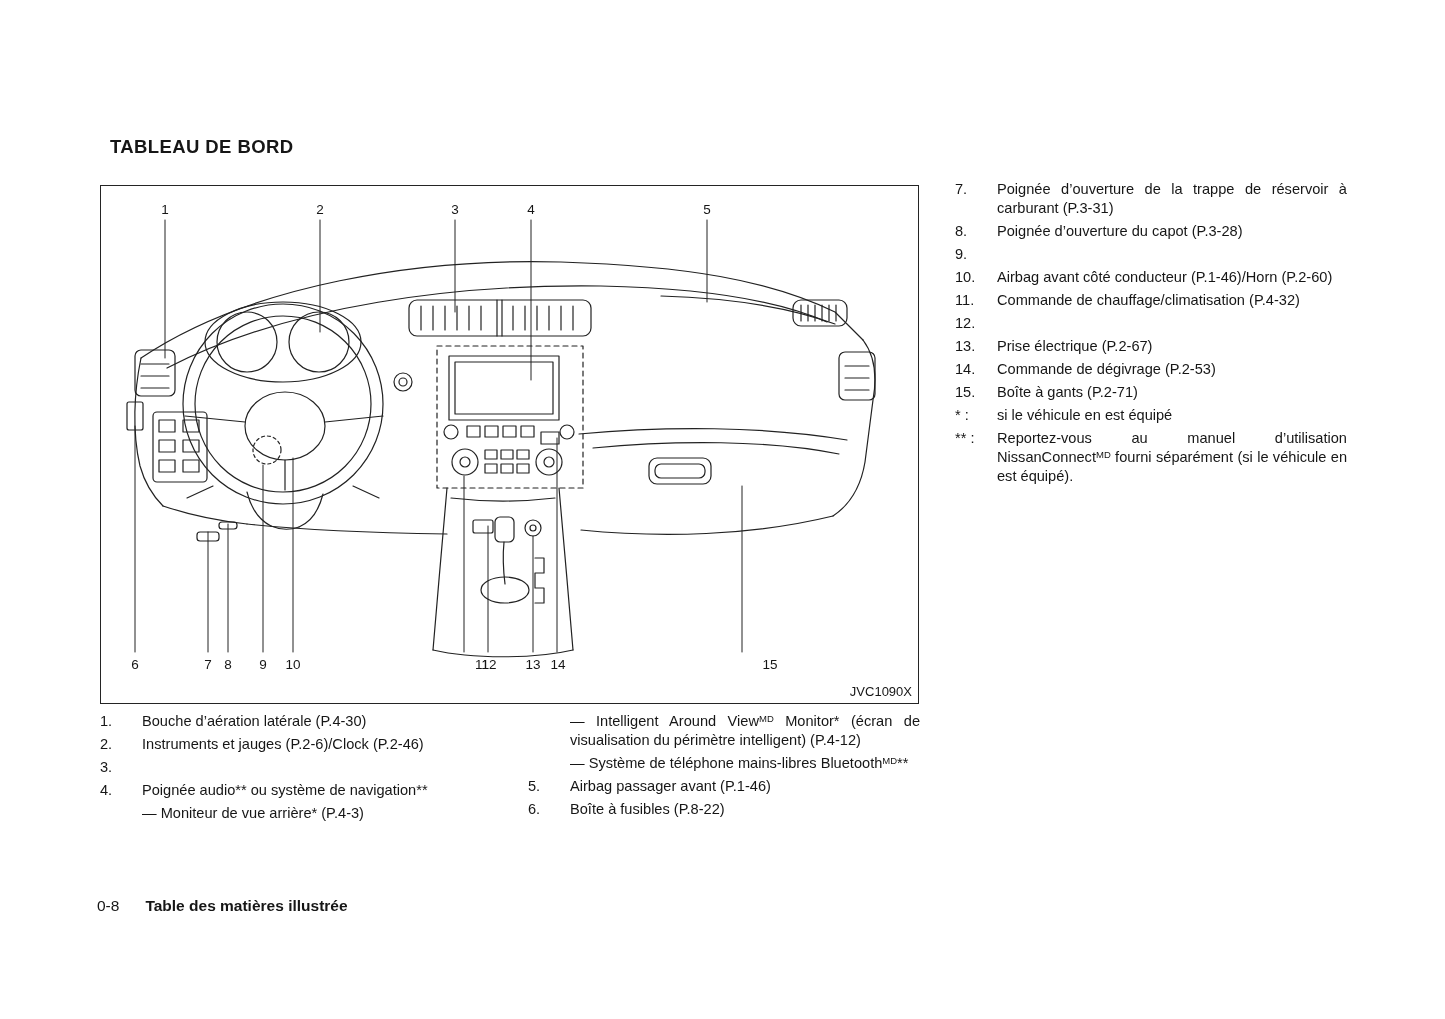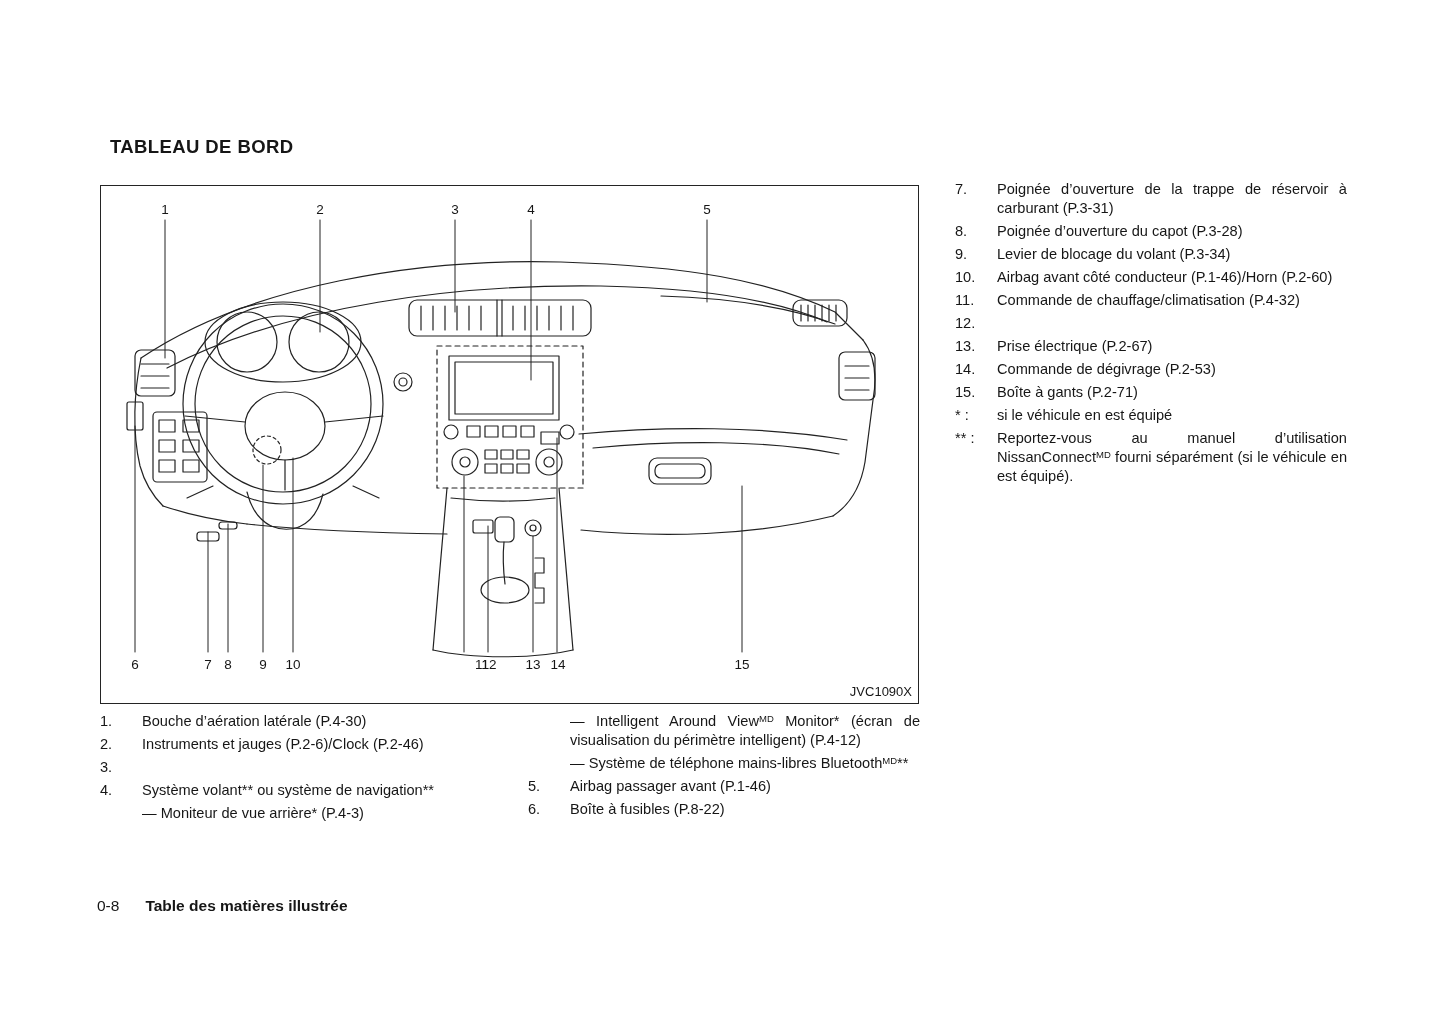--- a/index.html
+++ b/index.html
@@ -181,37 +181,36 @@
     <span class="co" style="left:606px;top:16px">5</span>
     <span class="co" style="left:34px;top:471px">6</span>
     <span class="co" style="left:107px;top:471px">7</span>
     <span class="co" style="left:127px;top:471px">8</span>
     <span class="co" style="left:162px;top:471px">9</span>
     <span class="co" style="left:192px;top:471px">10</span>
     <span class="co" style="left:381px;top:471px">11</span>
     <span class="co" style="left:388px;top:471px">12</span>
     <span class="co" style="left:432px;top:471px">13</span>
     <span class="co" style="left:457px;top:471px">14</span>
-    <span class="co" style="left:641px;top:471px">15</span>
+    <span class="co" style="left:669px;top:471px">15</span>
 
     <span class="figcode">JVC1090X</span>
   </div>
 
   <div class="list" style="left:955px;top:180px;width:392px">
     <div class="li">
       <span class="num">7.</span>
       <span class="txt">Poignée d’ouverture de la trappe de réservoir à carburant (P.3-31)</span>
     </div>
     <div class="li">
       <span class="num">8.</span>
       <span class="txt">Poignée d’ouverture du capot (P.3-28)</span>
     </div>
     <div class="li">
       <span class="num">9.</span>
-      <span class="txt">Levier de blocage du volant (P.3-34)</span>
     </div>
     <div class="li">
       <span class="num">10.</span>
       <span class="txt">Airbag avant côté conducteur (P.1-46)/Horn (P.2-60)</span>
     </div>
     <div class="li">
       <span class="num">11.</span>
       <span class="txt">Commande de chauffage/climatisation (P.4-32)</span>
     </div>
     <div class="li">
@@ -246,21 +245,21 @@
     </div>
     <div class="li">
       <span class="num">2.</span>
       <span class="txt">Instruments et jauges (P.2-6)/Clock (P.2-46)</span>
     </div>
     <div class="li">
       <span class="num">3.</span>
     </div>
     <div class="li">
       <span class="num">4.</span>
-      <span class="txt">Système volant** ou système de navigation**</span>
+      <span class="txt">Poignée audio** ou système de navigation**</span>
     </div>
     <div class="li">
       <span class="num"></span>
       <span class="txt">— Moniteur de vue arrière* (P.4-3)</span>
     </div>
   </div>
 
   <div class="list" style="left:528px;top:712px;width:392px">
     <div class="li">
       <span class="num"></span>

